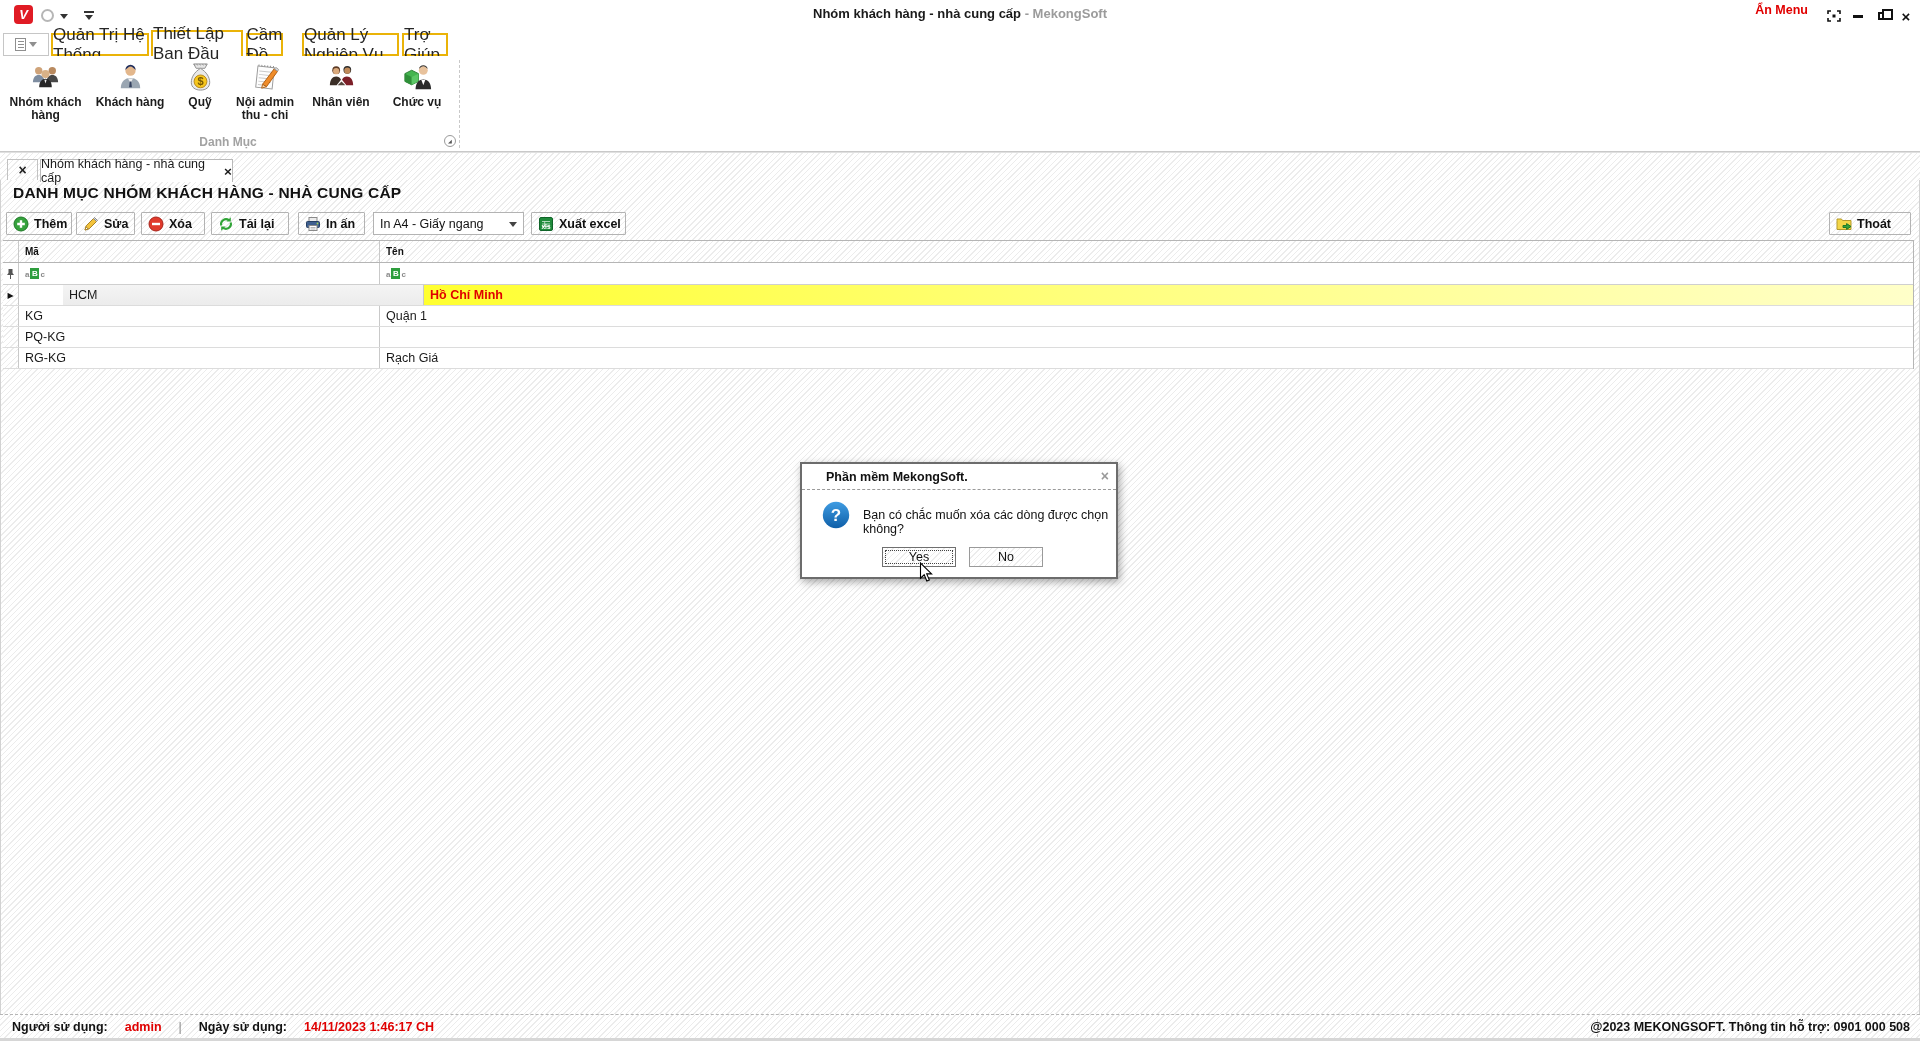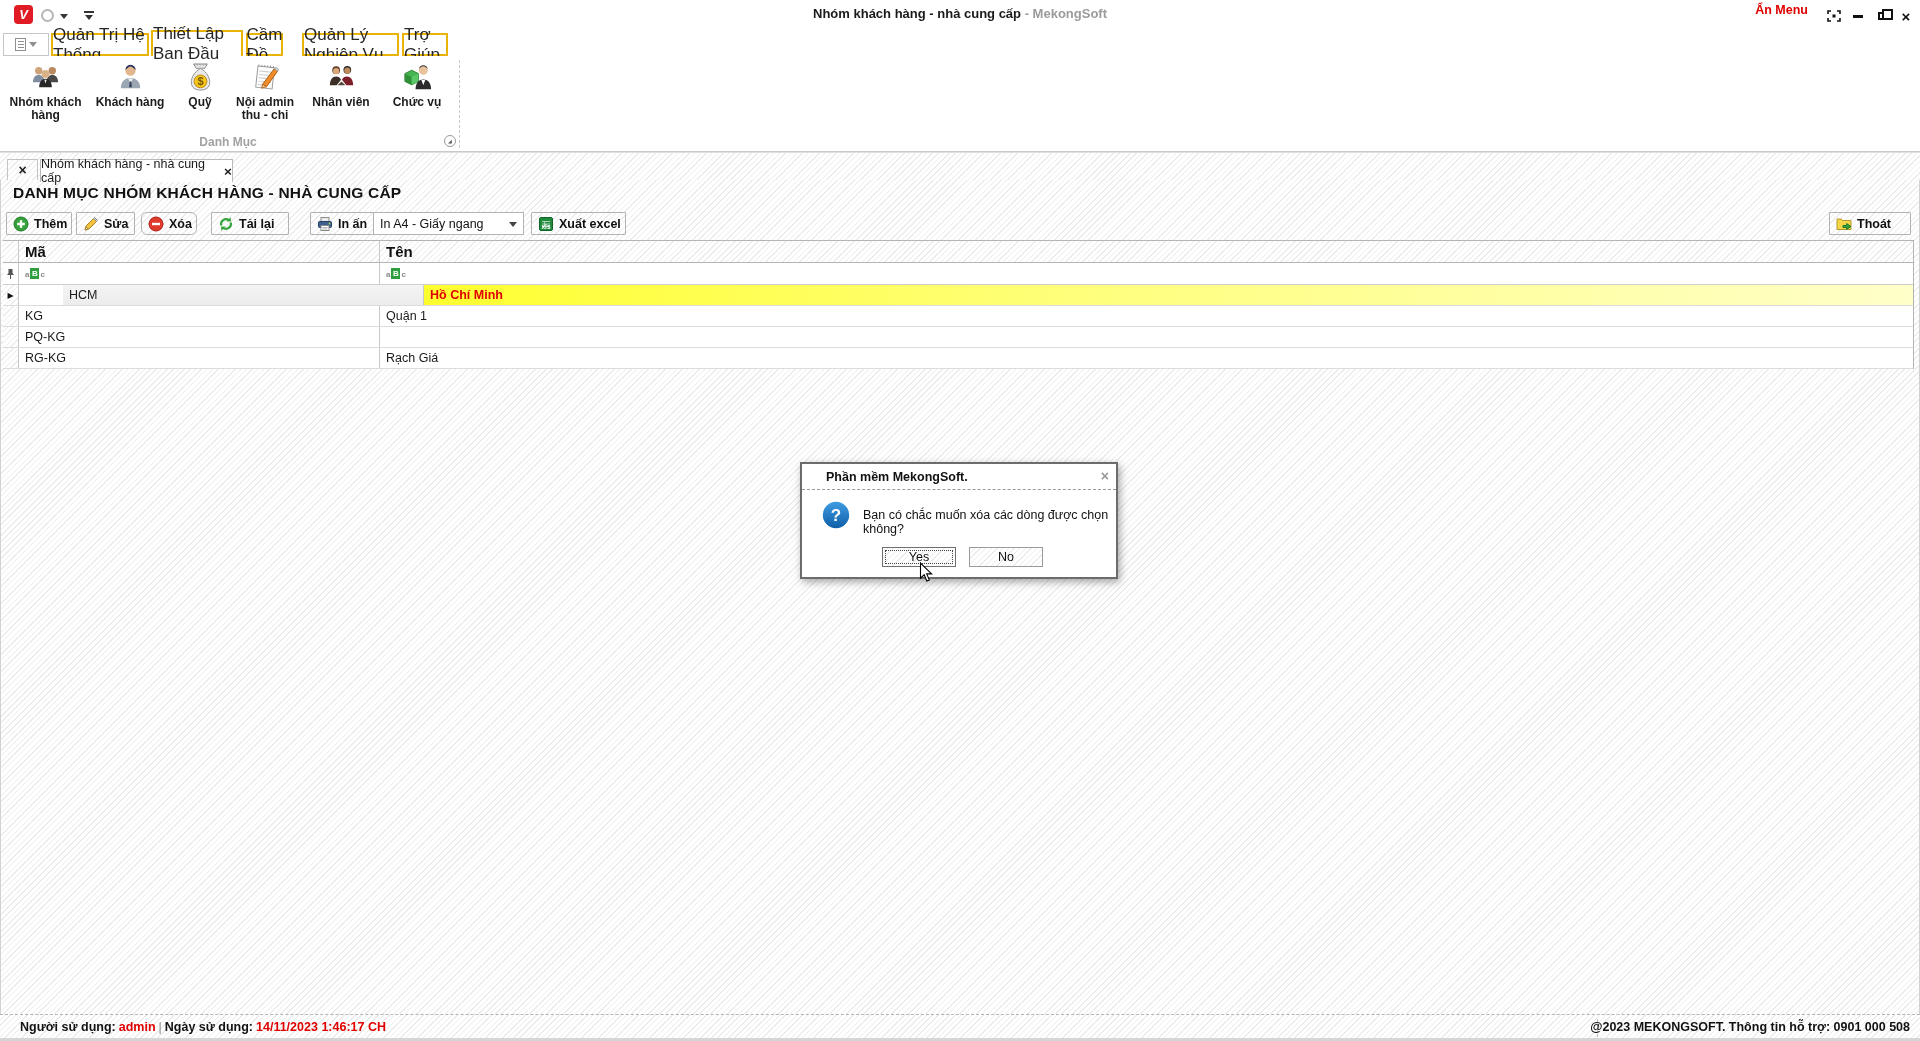--- a/index.html
+++ b/index.html
@@ -73,21 +73,21 @@
            display:flex; align-items:center; padding-left:6px; font-size:12.5px; color:#111; }
   .combo .arr { position:absolute; right:6px; top:9px; width:0; height:0; border-left:4px solid transparent;
            border-right:4px solid transparent; border-top:5px solid #444; }
 
   
   .grid { left:2px; top:60px; width:1911px; border-top:1px solid #b5b5b5; border-right:1px solid #b5b5b5; background:#fff; }
   .g-row { display:flex; width:100%; }
   .g-ind { width:16px; flex:none; border-right:1px solid #c9c9c9; display:flex; align-items:center; justify-content:center; }
   .g-ma  { width:361px; flex:none; border-right:1px solid #c9c9c9; display:flex; align-items:center; padding-left:6px; }
   .g-ten { flex:1; display:flex; align-items:center; padding-left:6px; }
-  .g-head { height:22px; border-bottom:1px solid #b5b5b5; font-weight:bold; font-size:15px; color:#111; }
+  .g-head { height:22px; border-bottom:1px solid #b5b5b5; font-weight:bold; font-size:10px; color:#111; }
   .g-filter { height:22px; background:#fff; border-bottom:1px solid #cfcfcf; }
   .g-data { height:21px; background:#fff; border-bottom:1px solid #dcdcdc; font-size:12.5px; color:#1a1a1a; }
   .g-data.hl .g-ma { background:linear-gradient(#f4f4f4,#ececec);margin-left:44px; }
   .g-data.hl .g-ten { background:linear-gradient(90deg,#ffff30 0%,#ffff7d 45%,#ffffc9 100%);
                       color:#e00000; font-weight:bold; }
   .row-arrow { font-size:8px; color:#111; }
   .abc { display:flex; align-items:flex-end; gap:1px; font-size:8px; color:#8a8a8a; font-weight:bold; }
   .abc .mid { width:9px; height:11px; background:#2e9e3e; color:#fff; font-size:8px; display:flex;
               align-items:center; justify-content:center; }
 
@@ -99,21 +99,21 @@
   .dlg-x { position:absolute; right:7px; top:4px; font-weight:bold; font-size:14px; color:#9a9a9a; }
   .dlg-msg { left:61px; top:44px; width:248px; font-size:12.5px; color:#111; }
   .dlg-btn { top:83px; width:74px; height:20px; border:1px solid #9a9a9a; display:flex; align-items:center;
              justify-content:center; font-size:12.5px; color:#111; background-clip:padding-box; }
   .dlg-yes { left:80px; border-color:#6f6f6f; outline:1px dotted #444; outline-offset:-4px; }
   .dlg-no  { left:167px; }
 
   
   .statusbar { left:0; top:1014px; width:1920px; height:27px; border-top:1px dashed #b5b5b5;
                border-bottom:3px solid #d6d6d6; }
-  .sb-left { left:20px; top:5px; display:flex; align-items:center; gap:3px; font-size:12.5px; font-weight:bold; color:#111; }
+  .sb-left { left:12px; top:5px; display:flex; align-items:center; gap:17px; font-size:12.5px; font-weight:bold; color:#111; }
   .sb-red { color:#e00000; }
   .sb-pipe { color:#8a8a8a; font-weight:normal; }
   .sb-sep { left:1597px; top:4px; height:18px; border-left:1px dashed #bdbdbd; }
   .sb-right { right:10px; top:5px; font-size:12.5px; font-weight:bold; color:#111; }
 
   .cursor { left:919px; top:562px; z-index:60; }
 </style>
 </head>
 <body>
 
@@ -254,37 +254,37 @@
       <span>Thêm</span>
     </div>
     <div class="abs tbtn hatch" style="left:75px;width:59px;">
       <svg viewBox="0 0 16 16">
           <path d="M2 14l1.2-4.2 7.3-7.3 3 3-7.3 7.3z" fill="#f3c33c" stroke="#a8832a"></path>
           <path d="M10.5 2.5l3 3 1-1-3-3z" fill="#d8d8d8" stroke="#8a8a8a"></path>
           <path d="M2 14l3.2-1-2.2-2.2z" fill="#fff" stroke="#a8832a"></path>
         </svg>
       <span>Sửa</span>
     </div>
-    <div class="abs tbtn hatch" style="left:140px;width:56px;border-radius:6px;">
+    <div class="abs tbtn hatch" style="left:140px;width:64px;">
       <svg viewBox="0 0 16 16">
           <circle cx="8" cy="8" r="7" fill="#e03a2c" stroke="#a8231a"></circle>
           <rect x="4" y="6.8" width="8" height="2.4" fill="#fff"></rect>
         </svg>
       <span>Xóa</span>
     </div>
     <div class="abs tbtn hatch" style="left:210px;width:78px;">
       <svg viewBox="0 0 16 16">
           <path d="M3.2 9.5A5 5 0 0 1 11 4.2" fill="none" stroke="#2fa436" stroke-width="2"></path>
           <path d="M12.8 1.2v4.4H8.4z" fill="#2fa436"></path>
           <path d="M12.8 6.5A5 5 0 0 1 5 11.8" fill="none" stroke="#2fa436" stroke-width="2"></path>
           <path d="M3.2 14.8v-4.4h4.4z" fill="#2fa436"></path>
         </svg>
       <span>Tải lại</span>
     </div>
-    <div class="abs tbtn hatch" style="left:297px;width:67px;margin-left:12px;">
+    <div class="abs tbtn hatch" style="left:297px;width:67px;">
       <svg viewBox="0 0 16 16">
           <rect x="4" y="1.5" width="8" height="4" fill="#ececec" stroke="#8a8a8a"></rect>
           <rect x="1.5" y="5.5" width="13" height="6" rx="1" fill="#3f5f8f" stroke="#263f63"></rect>
           <circle cx="12.5" cy="7.5" r=".9" fill="#9fd04f"></circle>
           <rect x="4" y="9.5" width="8" height="5" fill="#fff" stroke="#8a8a8a"></rect>
           <path d="M5.5 11.5h5M5.5 13h5" stroke="#b5b5b5"></path>
         </svg>
       <span>In ấn</span>
     </div>
     <div class="abs combo">

